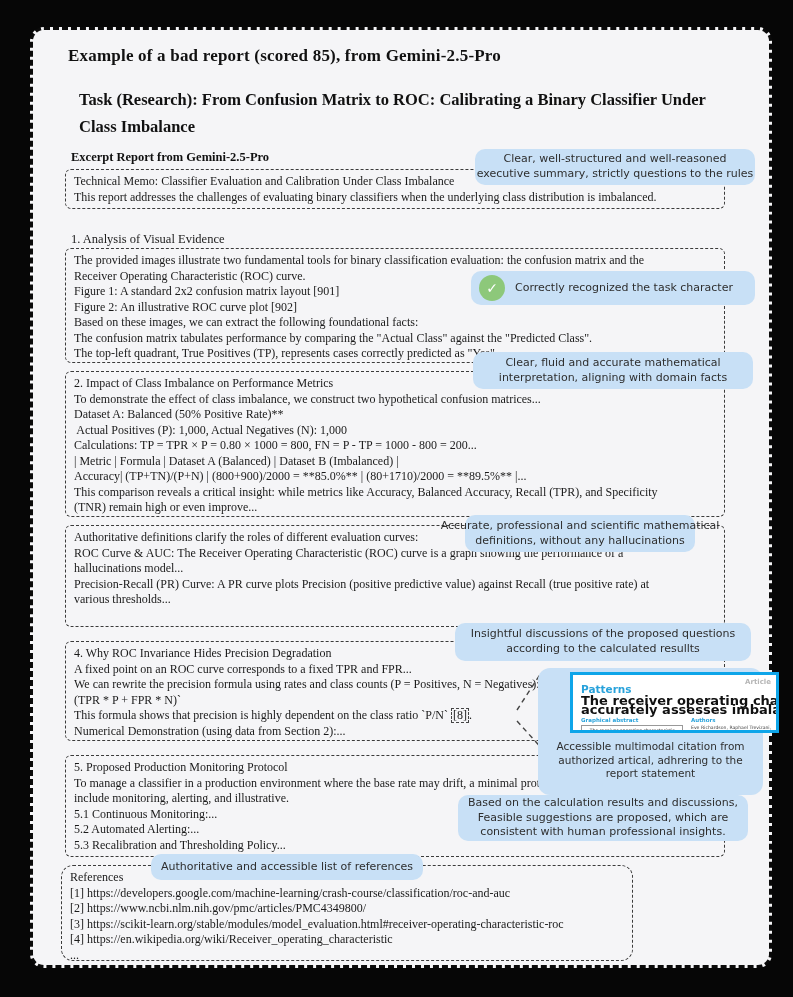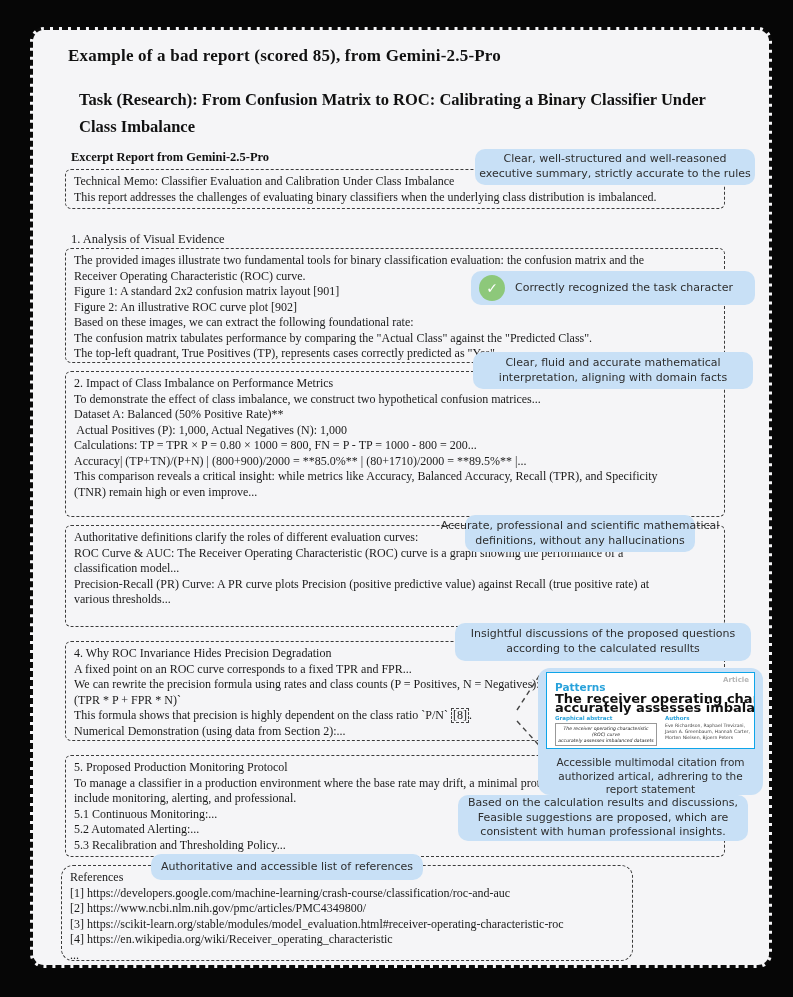--- a/index.html
+++ b/index.html
@@ -54,22 +54,22 @@
     width:26px;height:26px;border-radius:50%;background:#8dc87a;
     color:#ffffff;display:flex;align-items:center;justify-content:center;
     font-size:14px;font-weight:bold;flex:0 0 26px;
     font-family:"DejaVu Sans",sans-serif;
   }
   .pat-bubble{
     background:#c8e0f6;border-radius:12px;z-index:6;box-sizing:border-box;
     padding:4px 8px;font-family:"DejaVu Sans",sans-serif;color:#2e2e2e;
   }
   .pat-card{
-    background:#ffffff;border:1px solid #0ea5e9;width:100%;height:77px;
-    box-sizing:border-box;position:relative;overflow:hidden;
+    background:#ffffff;border:3px solid #0ea5e9;width:100%;height:61px;
+    box-sizing:border-box;position:relative;overflow:hidden;margin-left:24px;
   }
   .pat-article{
     position:absolute;right:5px;top:3px;font-size:7px;font-weight:bold;
     color:#b5b5b5;
   }
   .pat-journal{
     position:absolute;left:8px;top:8px;font-size:10.5px;font-weight:bold;
     color:#28a2db;
   }
   .pat-title{
@@ -112,61 +112,62 @@
       <div class="rline">Technical Memo: Classifier Evaluation and Calibration Under Class Imbalance</div>
       <div class="rline">This report addresses the challenges of evaluating binary classifiers when the underlying class distribution is imbalanced.</div>
     </div>
 
   <div class="abs sec1-title">1. Analysis of Visual Evidence</div>
   <div class="abs rbox" style="left:32px;top:218px;width:660px;height:115px;">
       <div class="rline">The provided images illustrate two fundamental tools for binary classification evaluation: the confusion matrix and the</div>
       <div class="rline">Receiver Operating Characteristic (ROC) curve.</div>
       <div class="rline">Figure 1: A standard 2x2 confusion matrix layout [901]</div>
       <div class="rline">Figure 2: An illustrative ROC curve plot [902]</div>
-      <div class="rline">Based on these images, we can extract the following foundational rate:</div>
+      <div class="rline">Based on these images, we can extract the following foundational facts:</div>
       <div class="rline">The confusion matrix tabulates performance by comparing the "Actual Class" against the "Predicted Class".</div>
       <div class="rline">The top-left quadrant, True Positives (TP), represents cases correctly predicted as "Yes".</div>
     </div>
 
   <div class="abs rbox" style="left:32px;top:341px;width:660px;height:146px;">
       <div class="rline">2. Impact of Class Imbalance on Performance Metrics</div>
       <div class="rline">To demonstrate the effect of class imbalance, we construct two hypothetical confusion matrices...</div>
       <div class="rline">Dataset A: Balanced (50% Positive Rate)**</div>
       <div class="rline"> Actual Positives (P): 1,000, Actual Negatives (N): 1,000</div>
       <div class="rline">Calculations: TP = TPR × P = 0.80 × 1000 = 800, FN = P - TP = 1000 - 800 = 200...</div>
+      <div class="rline">| Metric | Formula | Dataset A (Balanced) | Dataset B (Imbalanced) |</div>
       <div class="rline">Accuracy| (TP+TN)/(P+N) | (800+900)/2000 = **85.0%** | (80+1710)/2000 = **89.5%** |...</div>
       <div class="rline">This comparison reveals a critical insight: while metrics like Accuracy, Balanced Accuracy, Recall (TPR), and Specificity</div>
       <div class="rline">(TNR) remain high or even improve...</div>
     </div>
 
   <div class="abs rbox" style="left:32px;top:495px;width:660px;height:102px;">
       <div class="rline">Authoritative definitions clarify the roles of different evaluation curves:</div>
       <div class="rline">ROC Curve &amp; AUC: The Receiver Operating Characteristic (ROC) curve is a graph showing the performance of a</div>
-      <div class="rline">classification model...</div>
+      <div class="rline">hallucinations model...</div>
       <div class="rline">Precision-Recall (PR) Curve: A PR curve plots Precision (positive predictive value) against Recall (true positive rate) at</div>
       <div class="rline">various thresholds...</div>
     </div>
 
   <div class="abs rbox" style="left:32px;top:611px;width:660px;height:100px;">
     <div>
         <div class="rline">4. Why ROC Invariance Hides Precision Degradation</div>
         <div class="rline">A fixed point on an ROC curve corresponds to a fixed TPR and FPR...</div>
         <div class="rline">We can rewrite the precision formula using rates and class counts (P = Positives, N = Negatives): `Precision = (TPR * P) /</div>
         <div class="rline">(TPR * P + FPR * N)`</div>
       </div>
     <div class="rline"><span>This formula shows that precision is highly dependent on the class ratio `P/N` </span><span class="cite-ref">[8]</span><span>.</span></div>
     <div>
         <div class="rline">Numerical Demonstration (using data from Section 2):...</div>
       </div>
   </div>
 
   <div class="abs rbox" style="left:32px;top:725px;width:660px;height:102px;">
       <div class="rline">5. Proposed Production Monitoring Protocol</div>
       <div class="rline">To manage a classifier in a production environment where the base rate may drift, a minimal protocol should</div>
-      <div class="rline">include monitoring, alerting, and professional.</div>
+      <div class="rline">include monitoring, alerting, and illustrative.</div>
       <div class="rline">5.1 Continuous Monitoring:...</div>
       <div class="rline">5.2 Automated Alerting:...</div>
       <div class="rline">5.3 Recalibration and Thresholding Policy...</div>
     </div>
 
   <div class="abs rbox" style="left:28px;top:835px;width:572px;height:96px;border-radius:12px;">
       <div class="rline">References</div>
       <div class="rline">[1] https://developers.google.com/machine-learning/crash-course/classification/roc-and-auc</div>
       <div class="rline">[2] https://www.ncbi.nlm.nih.gov/pmc/articles/PMC4349800/</div>
       <div class="rline">[3] https://scikit-learn.org/stable/modules/model_evaluation.html#receiver-operating-characteristic-roc</div>
@@ -174,21 +175,21 @@
       <div class="rline">...</div>
     </div>
 
   <svg class="connector" width="742" height="941">
     <line x1="484" y1="680" x2="508" y2="643" stroke="#444" stroke-width="1.4" stroke-dasharray="5 4"></line>
     <line x1="484" y1="691" x2="512" y2="722" stroke="#444" stroke-width="1.4" stroke-dasharray="5 4"></line>
   </svg>
 
   <div class="abs bubble" style="left:442px;top:119px;width:280px;height:36px;">
       <div class="bl">Clear, well-structured and well-reasoned</div>
-      <div class="bl">executive summary, strictly accurate to the rules</div>
+      <div class="bl">executive summary, strictly questions to the rules</div>
     </div>
 
   <div class="abs bubble bubble-row" style="left:438px;top:241px;width:284px;height:34px;">
     <span class="check-circle">✓</span>
     <span class="bl">Correctly recognized the task character</span>
   </div>
 
   <div class="abs bubble" style="left:440px;top:322px;width:280px;height:37px;">
       <div class="bl">Clear, fluid and accurate mathematical</div>
       <div class="bl">interpretation, aligning with domain facts</div>

